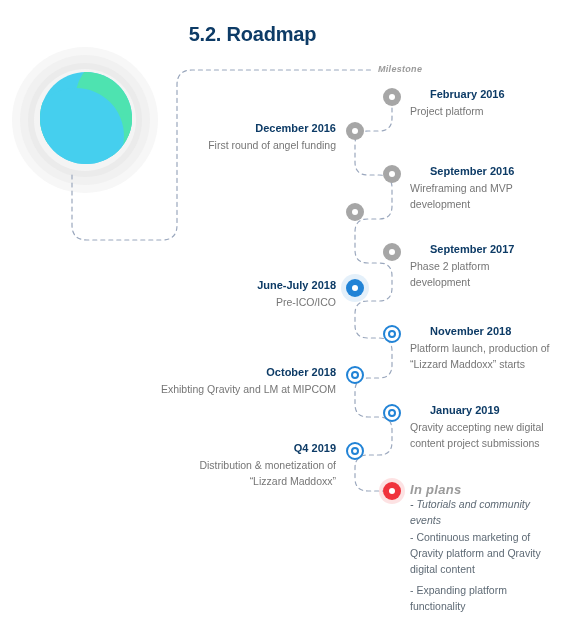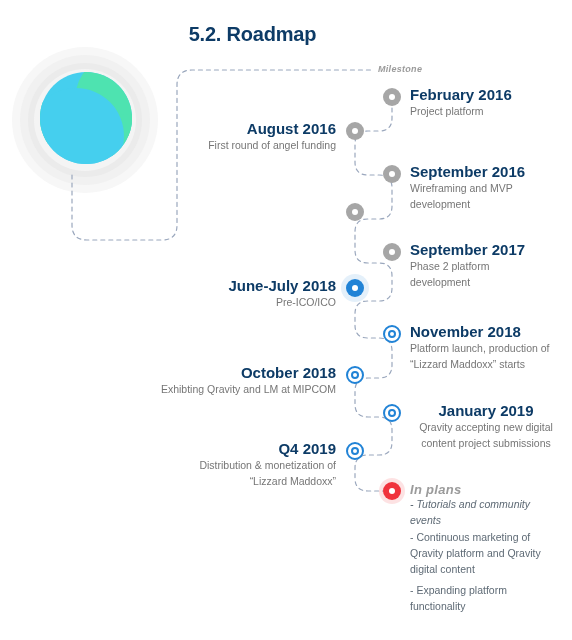--- a/index.html
+++ b/index.html
@@ -117,25 +117,26 @@
     box-shadow:0 0 0 4px rgba(240,50,60,0.14);
     display:flex;align-items:center;justify-content:center;
   }
   .node.plan::after{
     content:"";width:6px;height:6px;border-radius:50%;background:#ffffff;
   }
 
   
   .entry{position:absolute;}
   .entry .date{
-    font-size:15px;
+    font-size:11px;
     font-weight:bold;
     color:#0d3b66;
     line-height:15px;
     margin-bottom:1px;
+    margin-left:20px;
   }
   .entry .desc{
     font-size:10.5px;
     color:#767676;
     line-height:16px;
   }
   .entry.right{ text-align:left; }
   .entry.left{ text-align:right; }
 
   .plan-item{
@@ -185,21 +186,21 @@
     <div class="milestone-label">Milestone</div>
 
     <div class="node gray" style="left:383px;top:88px;"></div>
     <div class="entry right" style="left:410px;top:87px;width:158px;">
       <div class="date">February 2016</div>
       <div class="desc">Project platform</div>
     </div>
 
     <div class="node gray" style="left:346px;top:122px;"></div>
     <div class="entry left" style="left:160px;top:121px;width:176px;">
-      <div class="date">August 2016</div>
+      <div class="date">December 2016</div>
       <div class="desc">First round of angel funding</div>
     </div>
 
     <div class="node gray" style="left:383px;top:165px;"></div>
     <div class="entry right" style="left:410px;top:164px;width:142px;">
       <div class="date">September 2016</div>
       <div class="desc">Wireframing and MVP development</div>
     </div>
 
     <div class="node gray" style="left:346px;top:203px;"></div>
@@ -222,21 +223,21 @@
       <div class="desc">Platform launch, production of “Lizzard Maddoxx” starts</div>
     </div>
 
     <div class="node future" style="left:346px;top:366px;"></div>
     <div class="entry left" style="left:160px;top:365px;width:176px;">
       <div class="date">October 2018</div>
       <div class="desc">Exhibting Qravity and LM at MIPCOM</div>
     </div>
 
     <div class="node future" style="left:383px;top:404px;"></div>
-    <div class="entry right" style="left:410px;top:403px;width:152px;text-align:center;">
+    <div class="entry right" style="left:410px;top:403px;width:152px;">
       <div class="date">January 2019</div>
       <div class="desc">Qravity accepting new digital content project submissions</div>
     </div>
 
     <div class="node future" style="left:346px;top:442px;"></div>
     <div class="entry left" style="left:160px;top:441px;width:176px;">
       <div class="date">Q4 2019</div>
       <div class="desc">Distribution &amp; monetization of “Lizzard Maddoxx”</div>
     </div>
 

